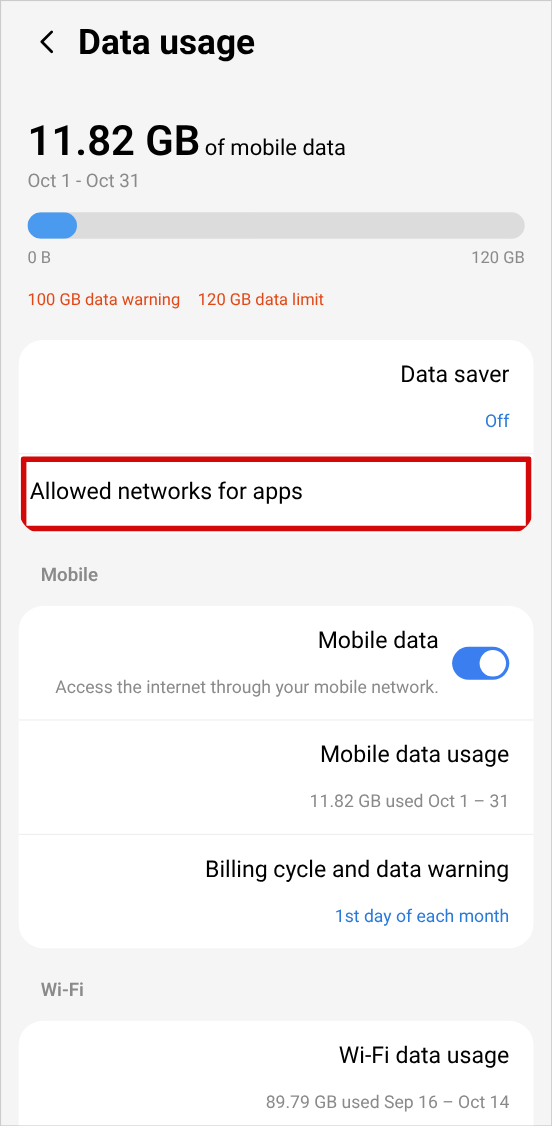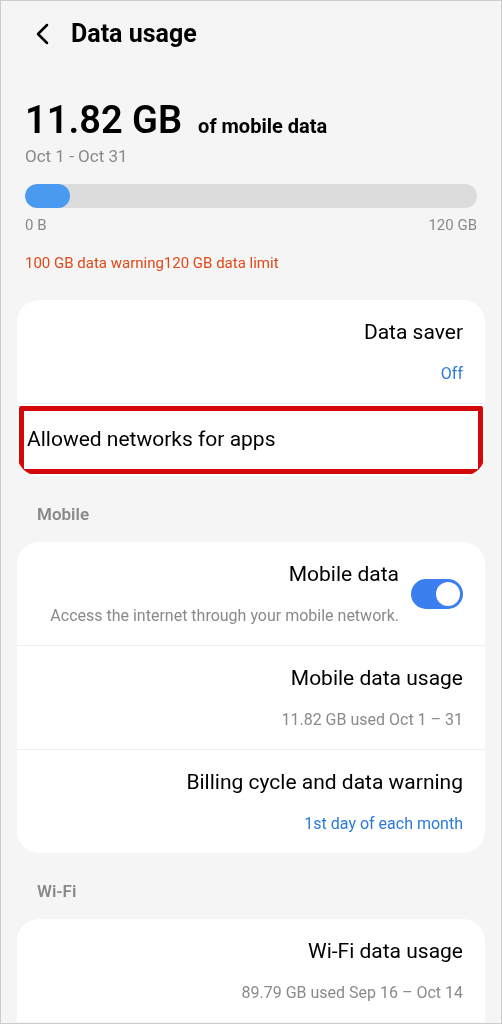--- a/index.html
+++ b/index.html
@@ -18,41 +18,41 @@
       gap: 20px;
     }
     .back-icon {
       width: 18px;
       height: 18px;
       display: flex;
       align-items: center;
       justify-content: center;
     }
     .header-title {
-      font-size: 25px;
+      font-size: 32px;
       font-weight: 700;
       color: #000;
     }
     .usage-overview {
       padding: 32px 24px 10px;
     }
     .usage-amount-row {
       display: flex;
       align-items: baseline;
-      gap: 16px;
+      gap: 4px;
     }
     .usage-amount {
       font-size: 38px;
       font-weight: 600;
       color: #000;
     }
     .usage-label {
       font-size: 20px;
       color: #000;
-      font-weight: 700;
+      font-weight: 400;
     }
     .usage-period {
       font-size: 17px;
       color: #8a8a8a;
       margin-top: 4px;
     }
     .progress-bar {
       margin-top: 18px;
       height: 24px;
       background: #dcdcdc;
@@ -75,21 +75,21 @@
       margin-top: 8px;
       font-size: 15px;
       color: #8a8a8a;
       gap: 14px;
     }
     .warning-line {
       margin-top: 20px;
       font-size: 15px;
       color: #e14817;
       display: flex;
-      gap: 0;
+      gap: 16px;
     }
     .card {
       background: #fff;
       border-radius: 22px;
       margin: 18px 16px 0;
       padding: 0;
       overflow: hidden;
     }
     .card-item {
       padding: 20px 22px;

